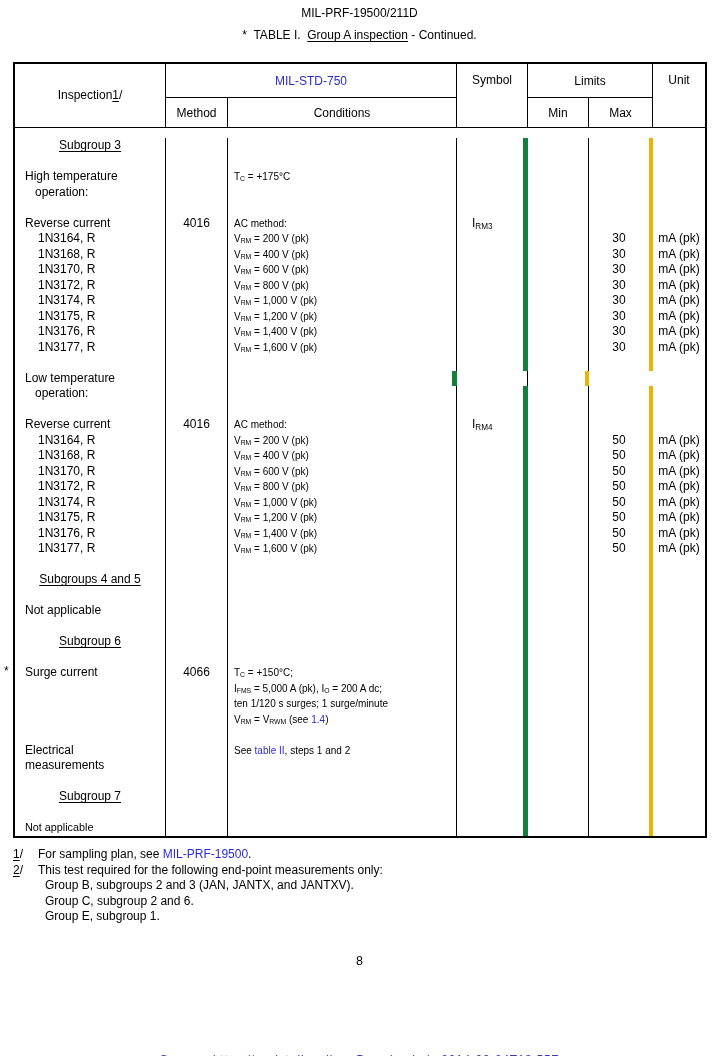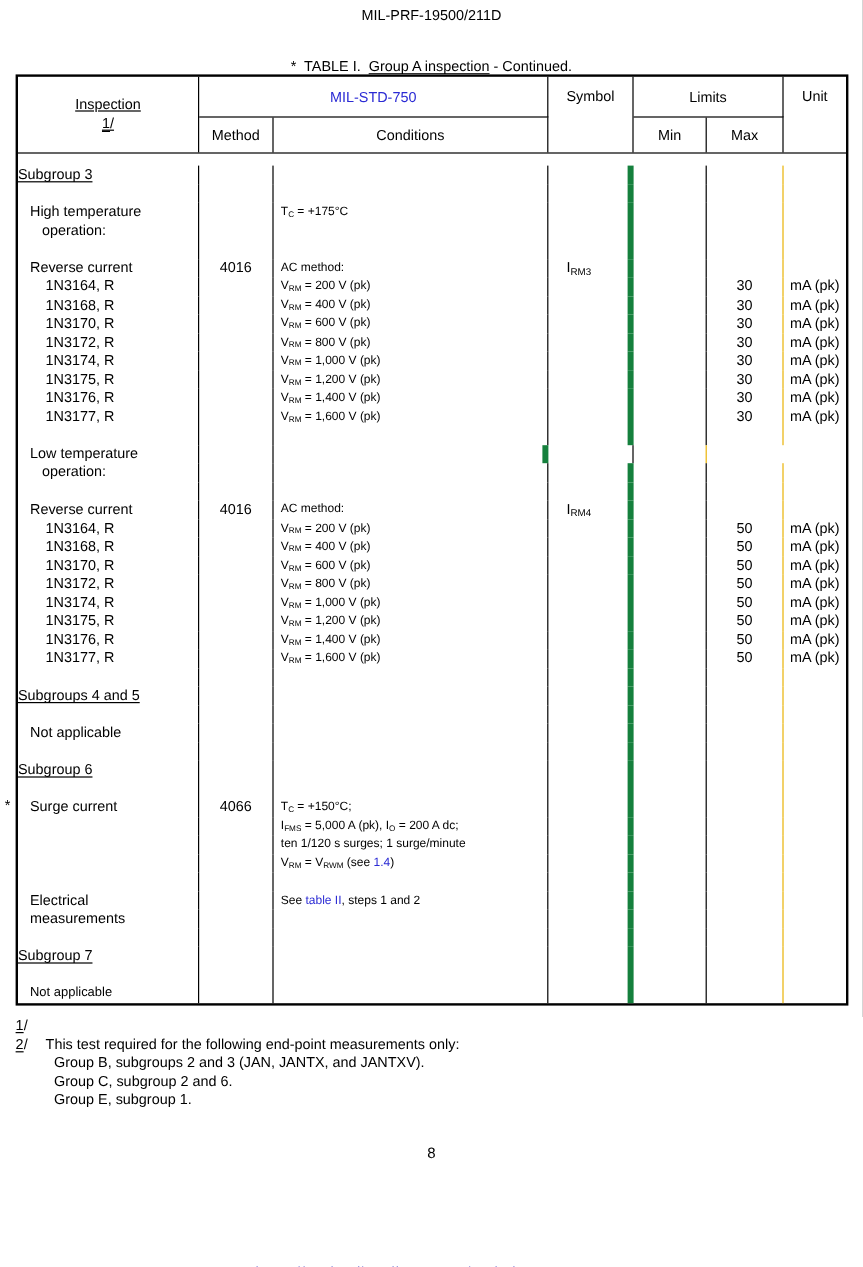--- a/index.html
+++ b/index.html
@@ -4,39 +4,39 @@
 <style>
   * { margin:0; padding:0; box-sizing:border-box; }
   html,body { background:#888; }
   .page {
     position:relative; width:719px; height:1056px; background:#ffffff;
     font-family:"Liberation Sans", sans-serif; color:#000; overflow:hidden;
     margin:0 auto;
   }
   .ctr { position:absolute; left:0; width:719px; text-align:center; white-space:pre; }
   .doc-number { top:6px; font-size:12px; }
-  .doc-title  { top:48px; font-size:12px; }
+  .doc-title  { top:28px; font-size:12px; }
   .u { text-decoration:underline; text-underline-offset:2px; }
   .lnk { color:var(--link,#2b2bd4); }
   sub { font-size:0.68em; line-height:0; vertical-align:-0.22em; }
 
   
   .dtable {
     position:absolute; left:13px; top:62px; width:694px;
     border:2px solid #000; background:#fff;
   }
   .thead {
     display:grid;
     grid-template-columns:151px 62px 229px 71px 61px 64px 52px;
     grid-template-rows:34px 29px;
     border-bottom:1px solid #000;
     font-size:12px;
   }
   .th { display:flex; align-items:center; justify-content:center; white-space:pre; }
-  .th-insp   { grid-column:1; grid-row:1/3; border-right:1px solid #000; flex-direction:column; line-height:15.5px;text-decoration:underline; }
+  .th-insp   { grid-column:1; grid-row:1/3; border-right:1px solid #000; flex-direction:row; line-height:15.5px; }
   .th-milstd { grid-column:2/4; grid-row:1; border-right:1px solid #000; border-bottom:1px solid #000; }
   .th-symbol { grid-column:4; grid-row:1/3; border-right:1px solid #000; align-items:flex-start; padding-top:9px; }
   .th-limits { grid-column:5/7; grid-row:1; border-right:1px solid #000; border-bottom:1px solid #000; }
   .th-unit   { grid-column:7; grid-row:1/3; align-items:flex-start; padding-top:9px; }
   .th-method { grid-column:2; grid-row:2; border-right:1px solid #000; }
   .th-cond   { grid-column:3; grid-row:2; border-right:1px solid #000; }
   .th-min    { grid-column:5; grid-row:2; border-right:1px solid #000; }
   .th-max    { grid-column:6; grid-row:2; border-right:1px solid #000; }
 
   .tbody { height:708px; padding-top:10px; }
@@ -47,25 +47,25 @@
   }
   .cell {
     font-size:12px; line-height:15.5px; white-space:pre; overflow:visible;
     height:100%;
   }
   .c-insp   { border-right:1px solid #000; padding-left:10px; }
   .c-method { border-right:1px solid #000; text-align:center; }
   .c-cond   { border-right:1px solid #000; padding-left:6px; font-size:10px; }
   .c-symbol { border-right:5px solid #15803d; padding-left:15px; }
   .c-min    { border-right:1px solid #000; text-align:center; }
-  .c-max    { border-right:1px solid #eab308; text-align:center; }
+  .c-max    { border-right:4px solid #eab308; text-align:center; }
   .c-unit   { text-align:center; }
   .trow.r-op   .c-insp { padding-left:20px; }
   .trow.r-part .c-insp { padding-left:23px; }
-  .trow.r-sub  .c-insp { padding-left:0; text-align:left; }
+  .trow.r-sub  .c-insp { padding-left:0; text-align:center; }
   .trow.r-small .c-insp { font-size:10.8px; }
 
   .margin-note { position:absolute; left:4px; top:664px; font-size:12px; line-height:15.5px; }
 
   
   .footnotes { position:absolute; left:13px; top:847px; font-size:12px; line-height:15.6px; }
   .fn-row { display:flex; white-space:pre; }
   .fn-marker { width:25px; flex:none; }
   .fn-row.fn-indent .fn-text { padding-left:7px; }
 
@@ -504,20 +504,21 @@
       </div>
       </div>
   </div>
 
   <div class="margin-note">*</div>
 
   <div class="footnotes">
 
   <div class="fn-row">
       <span class="fn-marker"><span class="u">1</span>/</span>
+      <span class="fn-text">For sampling plan, see <span class="lnk">MIL-PRF-19500</span>.</span>
     </div>
       <div class="fn-row">
       <span class="fn-marker"><span class="u">2</span>/</span>
       <span class="fn-text">This test required for the following end-point measurements only:</span>
     </div>
       <div class="fn-row fn-indent">
       <span class="fn-marker"></span>
       <span class="fn-text">Group B, subgroups 2 and 3 (JAN, JANTX, and JANTXV).</span>
     </div>
       <div class="fn-row fn-indent">

